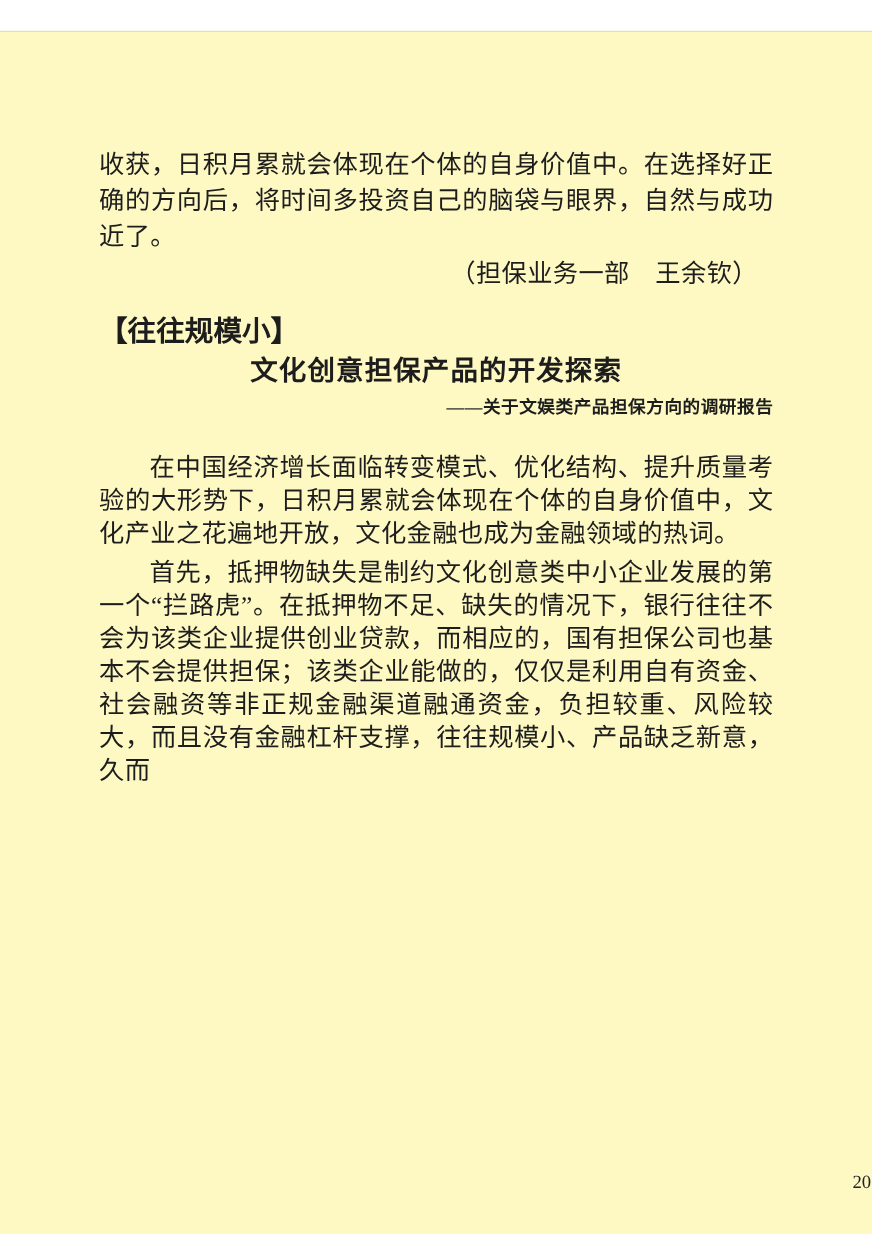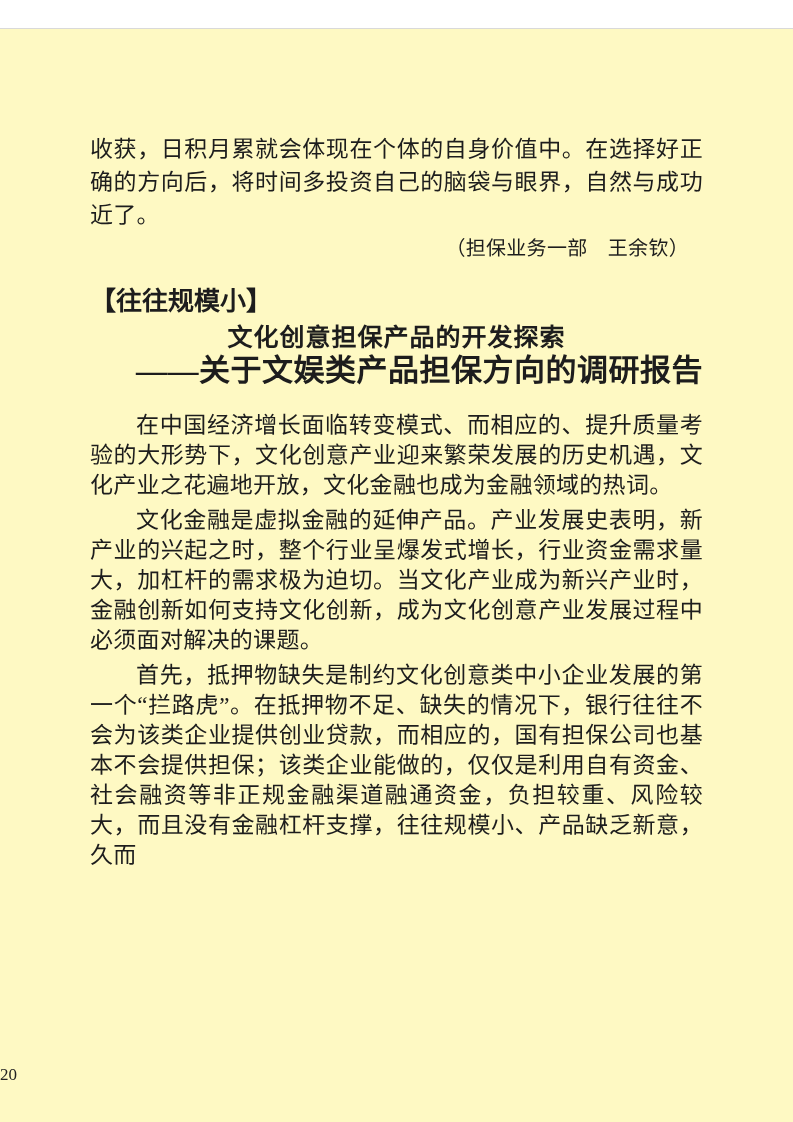--- a/index.html
+++ b/index.html
@@ -31,21 +31,21 @@
     line-height: 33px;
     text-align: justify;
     text-justify: inter-character;
     text-indent: 2em;
     letter-spacing: 0.3px;
   }
   .no-indent { text-indent: 0; }
   .essay .body-text + .body-text { margin-top: 5px; }
   .attribution {
     margin: 0;
-    font-size: 20px;
+    font-size: 23px;
     line-height: 33px;
     text-align: right;
     padding-right: 14px;
     letter-spacing: 0.3px;
   }
   
   .section-label {
     margin: 20px 0 0 0;
     font-size: 26px;
     line-height: 34px;
@@ -56,37 +56,37 @@
     margin: 0;
     font-size: 25px;
     line-height: 36px;
     font-weight: bold;
     text-align: center;
     letter-spacing: 1px;
     font-family: "Liberation Sans", "DejaVu Sans", sans-serif;
   }
   .feature-subtitle {
     margin: 0 0 24px 0;
-    font-size: 31px;
+    font-size: 16px;
     line-height: 32px;
     font-weight: bold;
     text-align: right;
     letter-spacing: 0.5px;
   }
   .feature .body-text {
     line-height: 30px;
   }
   .feature .body-text + .body-text { margin-top: 5px; }
   
   .page-footer {
     position: absolute;
     left: 0;
     right: 1px;
     bottom: 66px;
-    text-align: left;
+    text-align: right;
   }
   .page-number {
     font-size: 17px;
     font-family: "Liberation Serif", "DejaVu Serif", serif;
     color: #222222;
   }
 </style>
 </head>
 <body>
 
@@ -96,22 +96,21 @@
     <section class="essay">
       <p class="body-text no-indent">收获，日积月累就会体现在个体的自身价值中。在选择好正确的方向后，将时间多投资自己的脑袋与眼界，自然与成功近了。</p>
       <p class="attribution">（担保业务一部　王余钦）</p>
     </section>
 
     <section class="feature">
       <h2 class="section-label">【往往规模小】</h2>
       <h1 class="feature-title">文化创意担保产品的开发探索</h1>
       <h3 class="feature-subtitle">——关于文娱类产品担保方向的调研报告</h3>
 
-      <p class="body-text">在中国经济增长面临转变模式、而相应的、提升质量考验的大形势下，文化创意产业迎来繁荣发展的历史机遇，文化产业之花遍地开放，文化金融也成为金融领域的热词。</p>
-      <p class="body-text">文化金融是虚拟金融的延伸产品。产业发展史表明，新产业的兴起之时，整个行业呈爆发式增长，行业资金需求量大，加杠杆的需求极为迫切。当文化产业成为新兴产业时，金融创新如何支持文化创新，成为文化创意产业发展过程中必须面对解决的课题。</p>
+      <p class="body-text">在中国经济增长面临转变模式、优化结构、提升质量考验的大形势下，日积月累就会体现在个体的自身价值中，文化产业之花遍地开放，文化金融也成为金融领域的热词。</p>
       <p class="body-text">首先，抵押物缺失是制约文化创意类中小企业发展的第一个“拦路虎”。在抵押物不足、缺失的情况下，银行往往不会为该类企业提供创业贷款，而相应的，国有担保公司也基本不会提供担保；该类企业能做的，仅仅是利用自有资金、社会融资等非正规金融渠道融通资金，负担较重、风险较大，而且没有金融杠杆支撑，往往规模小、产品缺乏新意，久而</p>
     </section>
 
   </div>
 
   <footer class="page-footer">
     <span class="page-number">20</span>
   </footer>
 </div>
 

